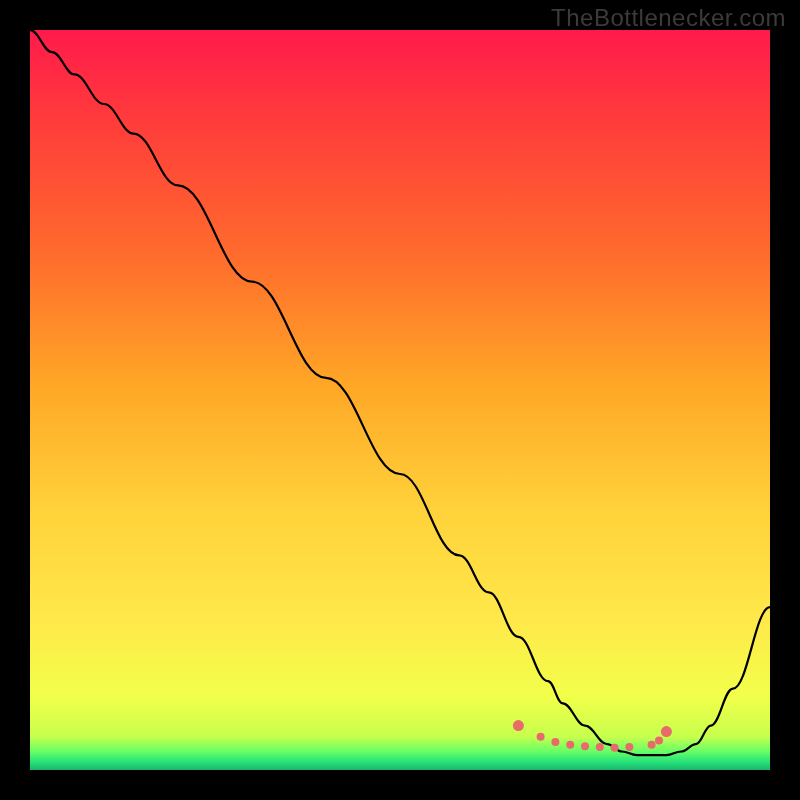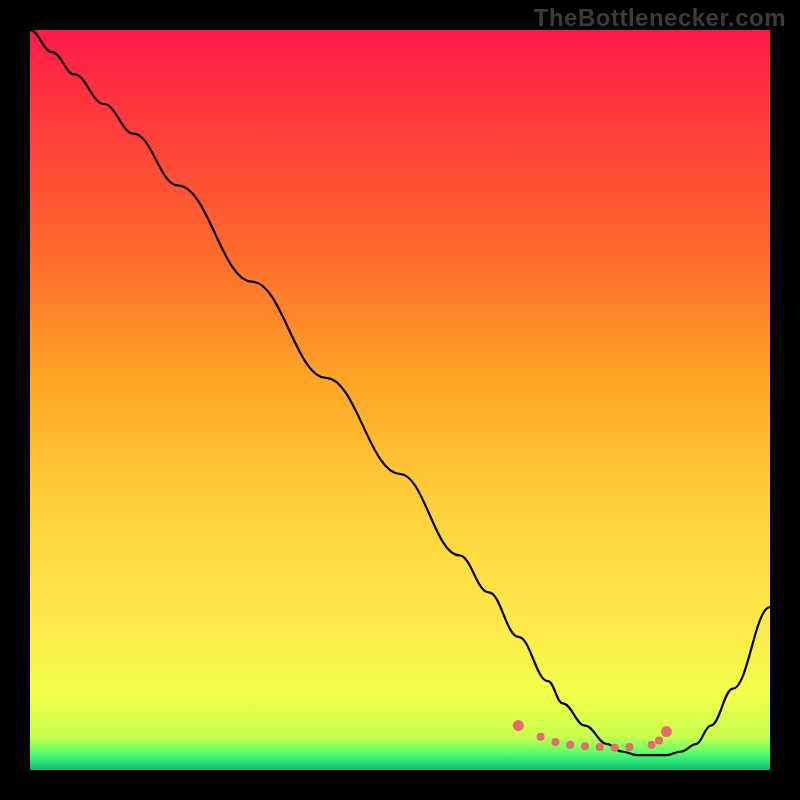--- a/index.html
+++ b/index.html
@@ -16,21 +16,21 @@
     width: 800px;
     height: 800px;
     background: #000000;
   }
   .watermark {
     position: absolute;
     top: 4px;
     right: 14px;
     color: #3b3b3b;
     font-size: 24px;
-    font-weight: 700;
+    font-weight: 400;
     letter-spacing: 0.5px;
     z-index: 10;
   }
   .plot-area {
     position: absolute;
     left: 30px;
     top: 30px;
     width: 740px;
     height: 740px;
     overflow: hidden;

